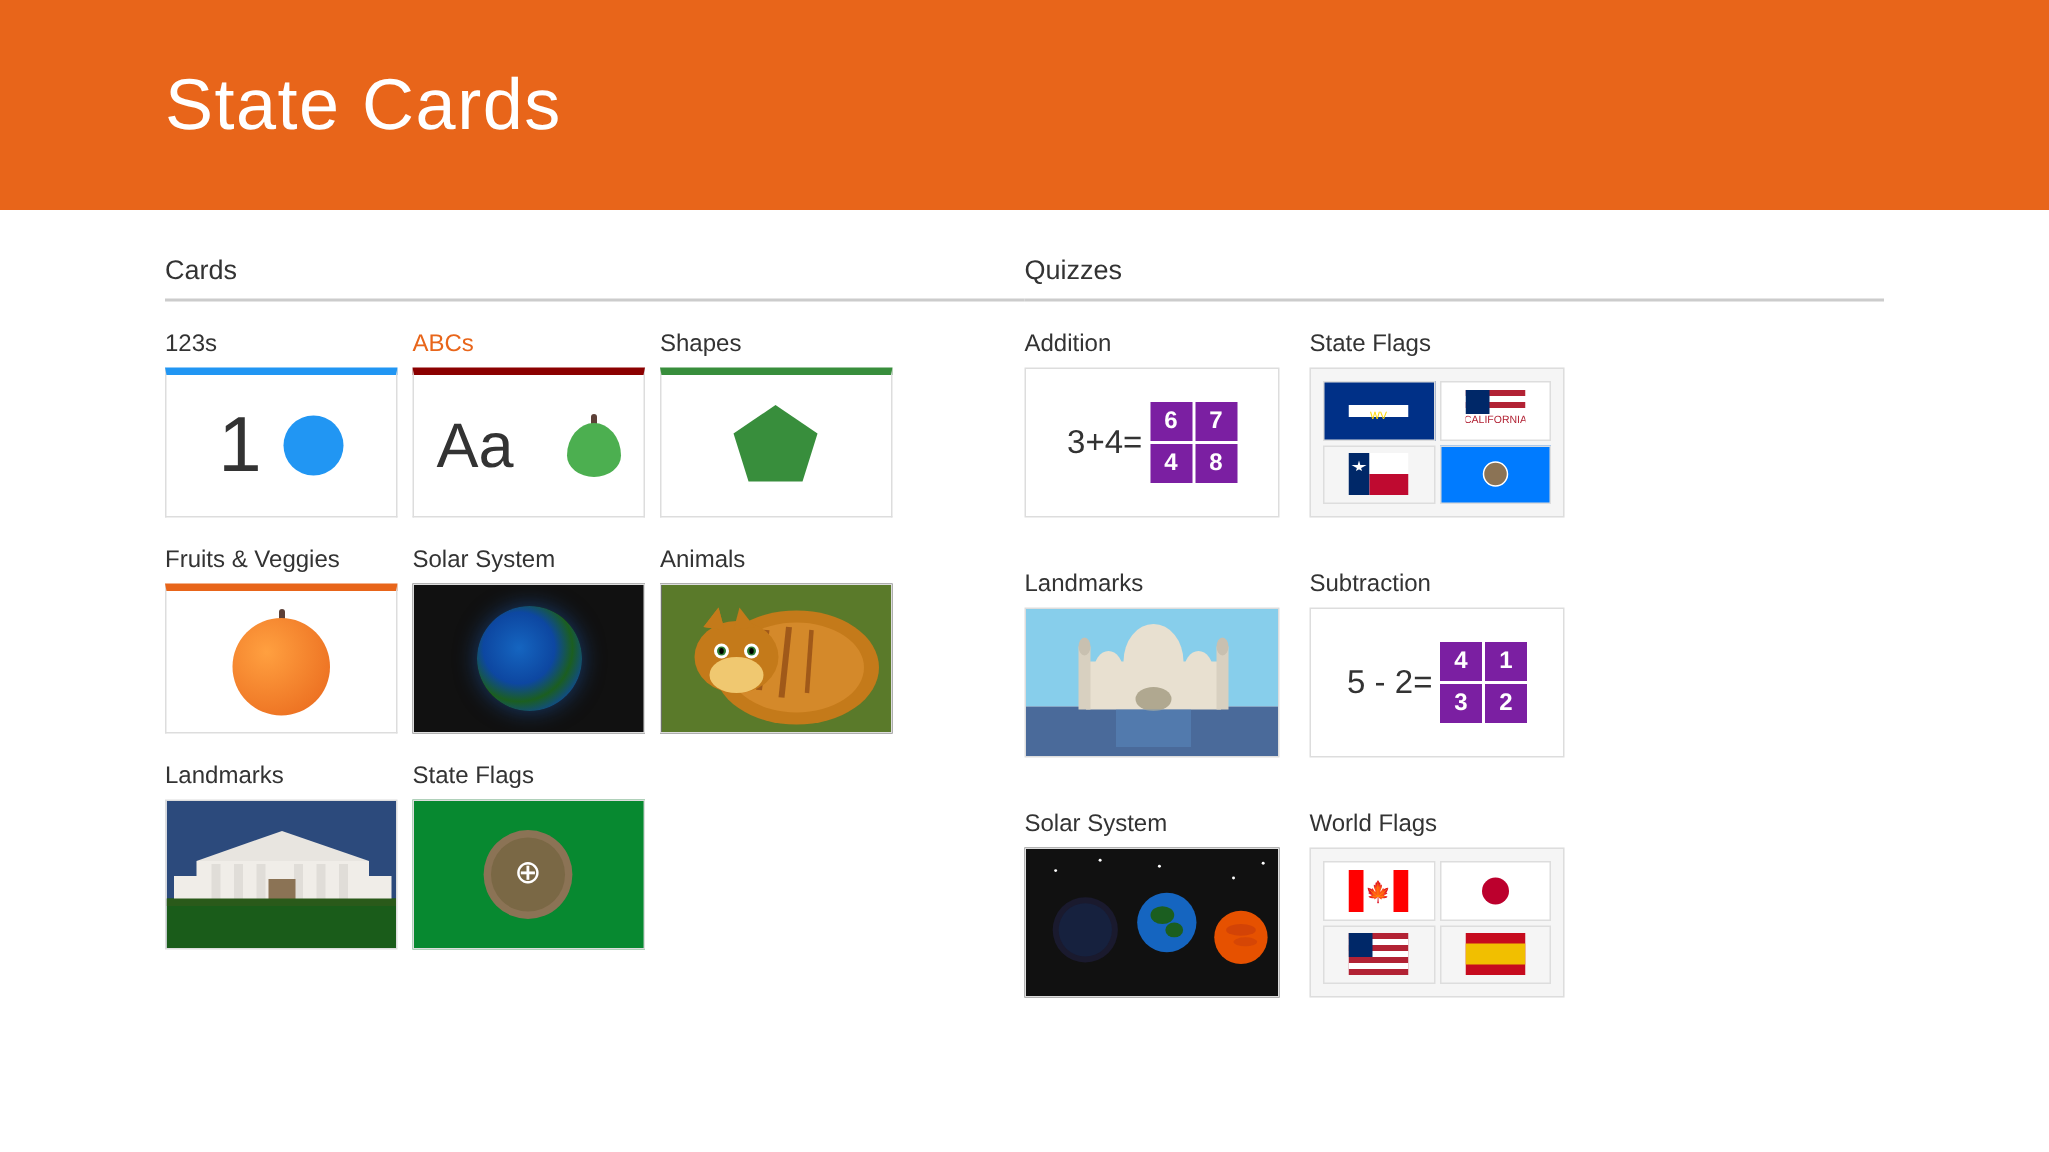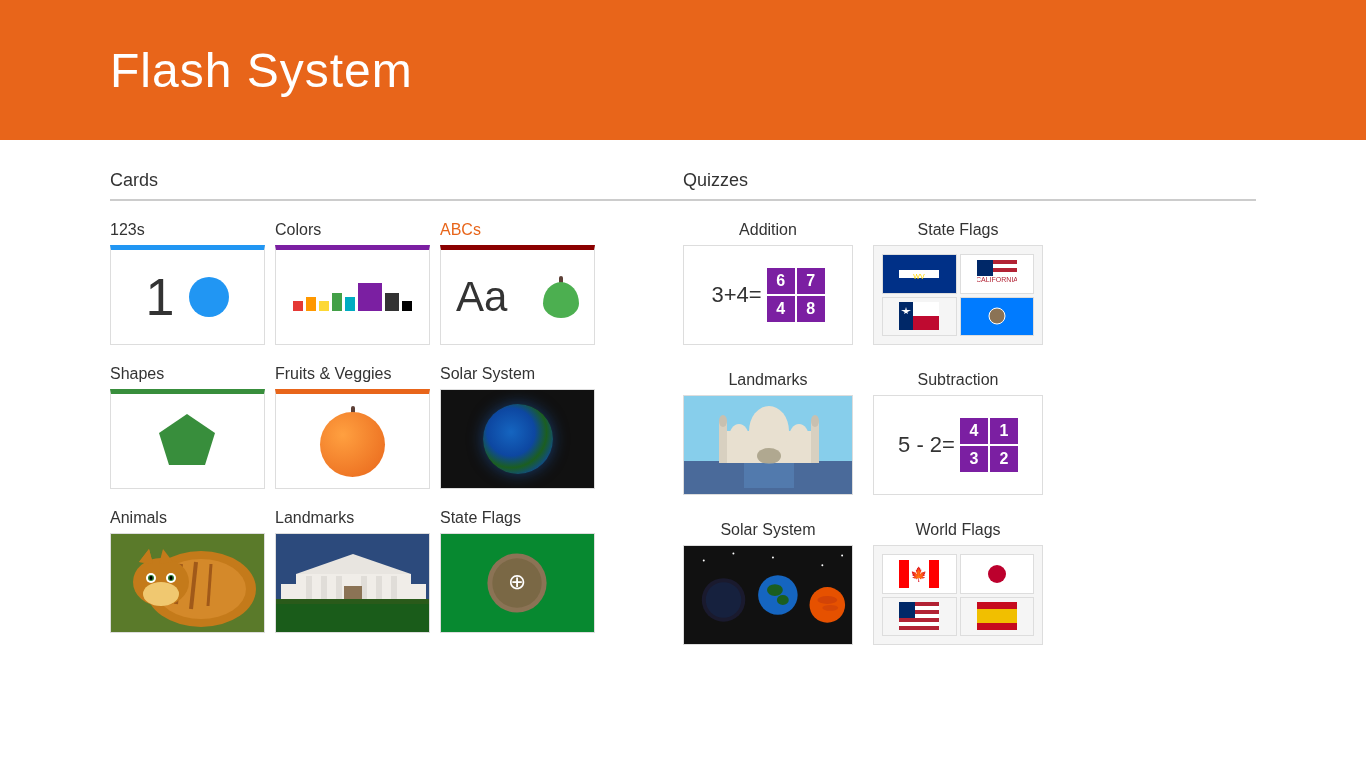--- a/index.html
+++ b/index.html
@@ -45,22 +45,21 @@
 
     .cards-grid {
       display: grid;
       grid-template-columns: repeat(3, 155px);
       gap: 0 10px;
     }
 
     .quizzes-grid {
       display: grid;
       grid-template-columns: repeat(2, 170px);
-      gap: 6px 20px;
-      text-align: center;
+      gap: 16px 20px;
     }
 
     .card-item {
       margin-bottom: 20px;
       cursor: pointer;
     }
 
     .card-label {
       font-size: 16px;
       color: #333;
@@ -266,54 +265,39 @@
       gap: 3px;
       padding: 8px;
     }
   </style>
 </head>
 <body>
 
 <div>
 
   <div class="header">
-    <h1>Flash System</h1>
+    <h1>State Cards</h1>
   </div>
 
   <div class="content">
 
     <div class="section">
       <div class="section-title">Cards</div>
       <div class="section-divider"></div>
 
       <div class="cards-grid">
 
         <div class="card-item">
           <div class="card-label">123s</div>
           <div class="card-thumb thumb-123s">
             <span class="num">1</span>
             <div class="circle"></div>
           </div>
         </div>
 
-        <div class="card-item">
-          <div class="card-label">Colors</div>
-          <div class="card-thumb thumb-colors">
-            <div class="color-squares">
-              <div class="cs" style="width:10px;height:10px;background:#e53935;"></div>
-              <div class="cs" style="width:10px;height:14px;background:#FF9800;"></div>
-              <div class="cs" style="width:10px;height:10px;background:#FDD835;"></div>
-              <div class="cs" style="width:10px;height:18px;background:#43A047;"></div>
-              <div class="cs" style="width:10px;height:14px;background:#00ACC1;"></div>
-              <div class="cs" style="width:24px;height:28px;background:#7B1FA2;"></div>
-              <div class="cs" style="width:14px;height:18px;background:#333;"></div>
-              <div class="cs" style="width:10px;height:10px;background:#000;"></div>
-            </div>
-          </div>
-        </div>
 
         <div class="card-item">
           <div class="card-label orange">ABCs</div>
           <div class="card-thumb thumb-abcs">
             <span class="aa">Aa</span>
             <div style="display:flex;flex-direction:column;align-items:center;">
               <div style="width:4px;height:8px;background:#5D4037;border-radius:2px;margin-bottom:-2px;"></div>
               <div style="width:36px;height:36px;background:#4CAF50;border-radius:50% 50% 50% 50% / 60% 60% 40% 40%;"></div>
             </div>
           </div>

